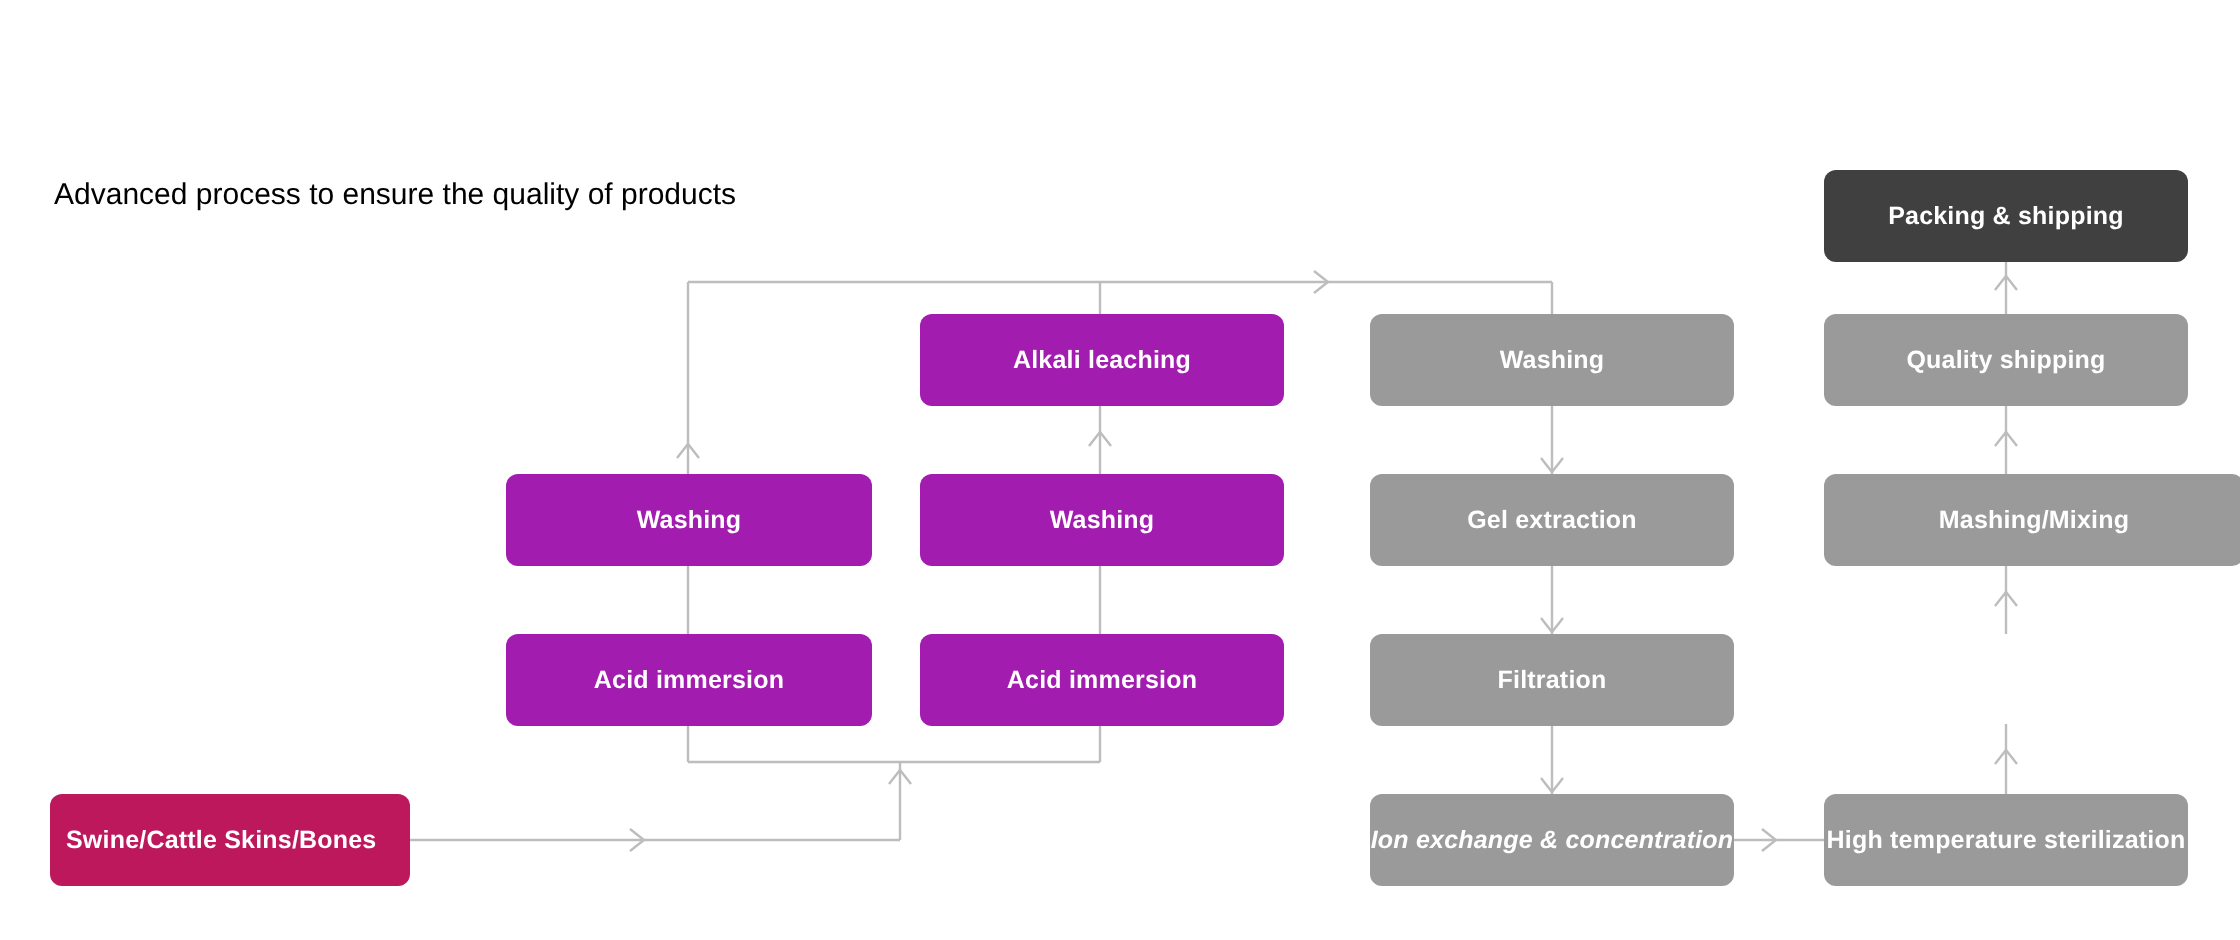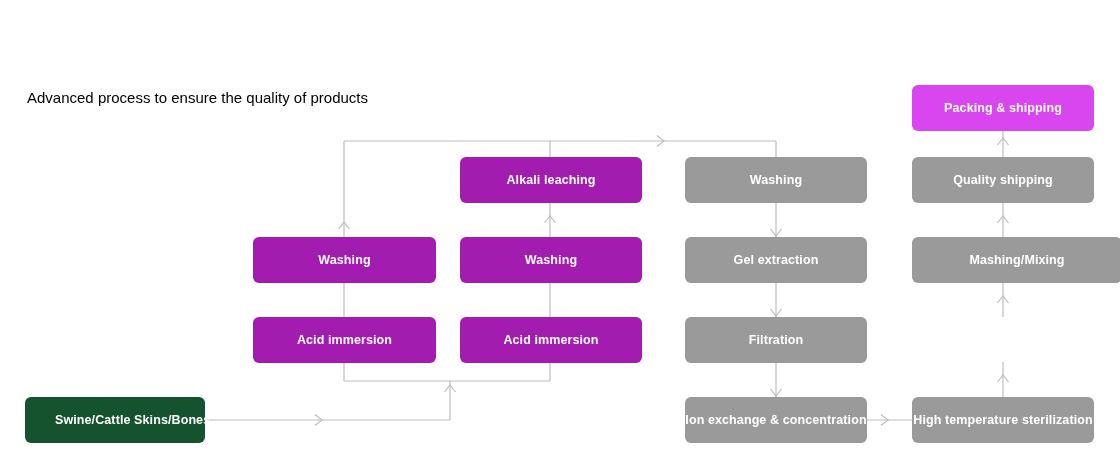--- a/index.html
+++ b/index.html
@@ -65,22 +65,22 @@
     color: #ffffff;
     font-size: 12.5px;
     font-weight: bold;
     letter-spacing: 0.1px;
     box-sizing: border-box;
     padding: 0 8px;
     white-space: nowrap;
   }
   .node.dark  { background: #a21caf; }
   .node.gray  { background: #9a9a9a; }
-  .node.red   { background: #d946ef; }
-  .node.green { background: #14532d; justify-content: flex-start; padding-left: 30px; }
+  .node.red   { background: #404040; }
+  .node.green { background: #be185d; justify-content: flex-start; padding-left: 8px; }
 </style>
 </head>
 <body>
 
 <div id="canvas">
 
 
   <div id="page-subtitle">Advanced process to ensure the quality of products</div>
 
   <svg id="connectors" viewBox="0 0 1120 470" width="1120" height="470">
@@ -146,21 +146,21 @@
   <div class="node dark" style="left:253px; top:237px; width:183px; height:46px;">Washing</div>
   <div class="node dark" style="left:253px; top:317px; width:183px; height:46px;">Acid immersion</div>
 
   <div class="node dark" style="left:460px; top:157px; width:182px; height:46px;">Alkali leaching</div>
   <div class="node dark" style="left:460px; top:237px; width:182px; height:46px;">Washing</div>
   <div class="node dark" style="left:460px; top:317px; width:182px; height:46px;">Acid immersion</div>
 
   <div class="node gray" style="left:685px; top:157px; width:182px; height:46px;">Washing</div>
   <div class="node gray" style="left:685px; top:237px; width:182px; height:46px;">Gel extraction</div>
   <div class="node gray" style="left:685px; top:317px; width:182px; height:46px;">Filtration</div>
-  <div class="node gray" style="left:685px; top:397px; width:182px; height:46px;">Ion exchange &amp; concentration</div>
+  <div class="node gray" style="left:685px; top:397px; width:182px; height:46px;font-style:italic;">Ion exchange &amp; concentration</div>
 
   <div class="node gray" style="left:912px; top:157px; width:182px; height:46px;">Quality shipping</div>
   <div class="node gray" style="left:912px; top:237px; width:210px; height:46px;">Mashing/Mixing</div>
   <div class="node gray" style="left:912px; top:397px; width:182px; height:46px;">High temperature sterilization</div>
 
   <div class="node green" style="left:25px; top:397px; width:180px; height:46px;">Swine/Cattle Skins/Bones</div>
 
 </div>
 
 </body></html>

